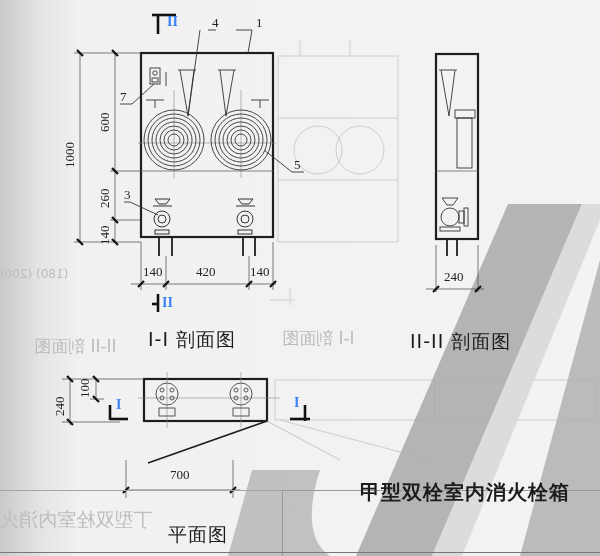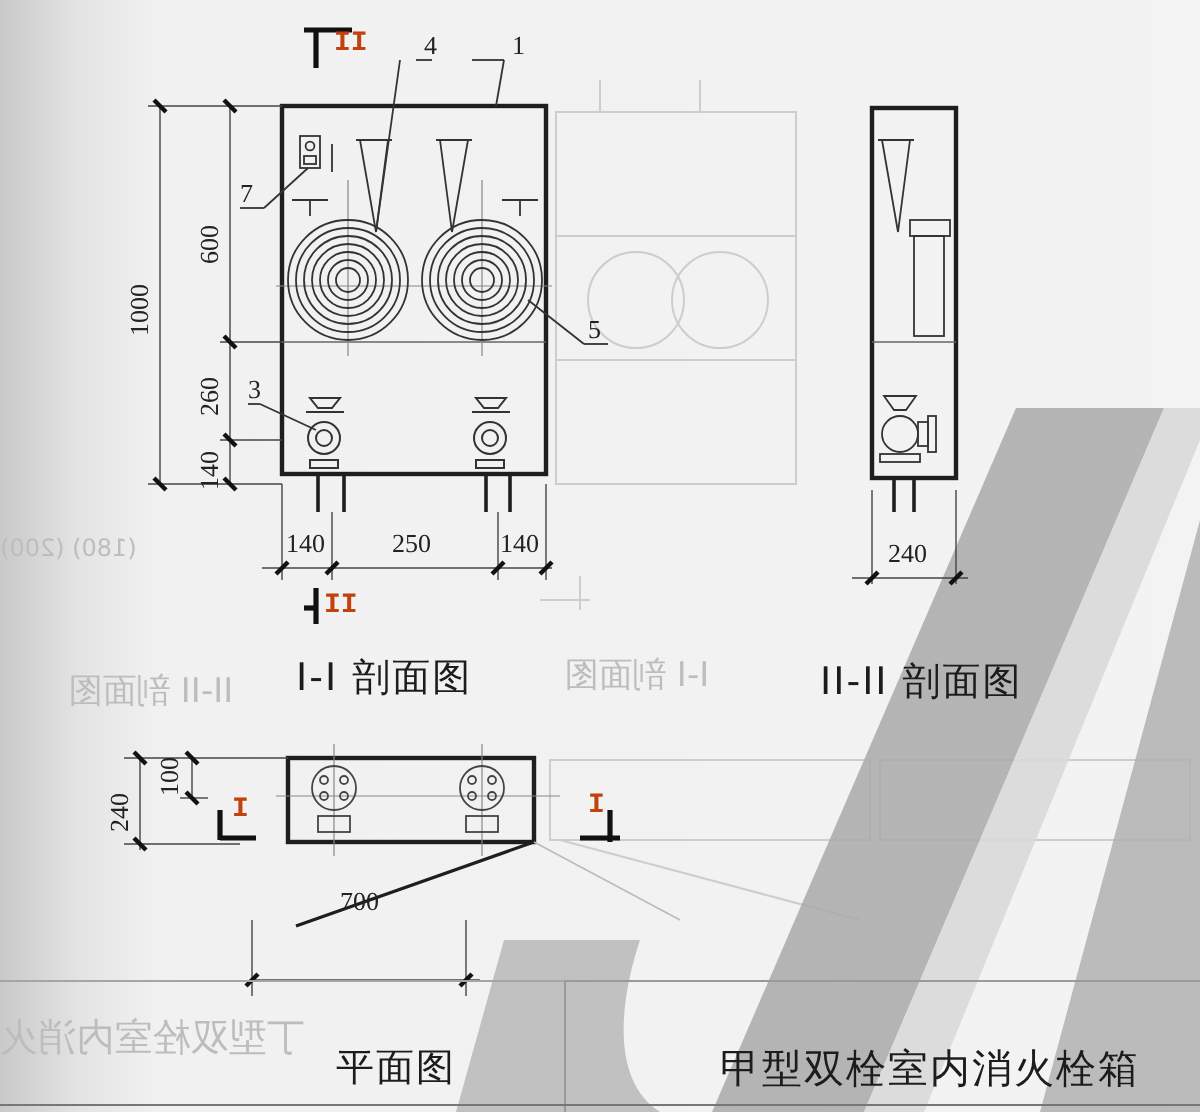--- a/index.html
+++ b/index.html
@@ -11,21 +11,21 @@
   #drawing { position: absolute; left: 0; top: 0; width: 600px; height: 556px; }
   .lbl {
     position: absolute; color: #222; font-family: "Liberation Sans", "DejaVu Sans", sans-serif;
     white-space: nowrap; line-height: 1;
   }
   .dim { font-size: 13px; font-family: "Liberation Serif", "DejaVu Serif", serif; color: #222; }
   .vert { transform: rotate(-90deg); transform-origin: left top; }
   .callout { font-size: 13px; font-family: "Liberation Serif", serif; color: #222; }
   .title { font-size: 19px; font-family: "DejaVu Sans", sans-serif; color: #1c1c1c; letter-spacing: 1px; }
   .ghost { color: #bdbdbd; font-family: "DejaVu Sans", sans-serif; }
-  .sec { font-size: 14px; font-family: Liberation Mono, monospace; color: #c2410c; font-weight: bold; }
+  .sec { font-size: 14px; font-family: Liberation Serif, serif; color: #3b82f6; font-weight: bold; }
   #title-block {
     position: absolute; left: 282px; top: 490px; width: 318px; height: 66px;
     border-top: 1px solid #9a9a9a; border-left: 1px solid #9a9a9a;
   }
   #bottom-rule { position: absolute; left: 0; top: 552px; width: 600px; height: 1px; background: #777; }
   #table-rule { position: absolute; left: 0; top: 490px; width: 600px; height: 1px; background: #a5a5a5; }
 </style>
 </head>
 <body>
 
@@ -276,28 +276,28 @@
 <span class="lbl callout" style="left:120px;top:90px;">7</span>
 <span class="lbl callout" style="left:124px;top:188px;">3</span>
 <span class="lbl callout" style="left:294px;top:158px;">5</span>
 
 <span class="lbl dim vert" style="left:63px;top:168px;">1000</span>
 <span class="lbl dim vert" style="left:98px;top:132px;">600</span>
 <span class="lbl dim vert" style="left:98px;top:208px;">260</span>
 <span class="lbl dim vert" style="left:98px;top:245px;">140</span>
 
 <span class="lbl dim" style="left:143px;top:265px;">140</span>
-<span class="lbl dim" style="left:196px;top:265px;">250</span>
+<span class="lbl dim" style="left:196px;top:265px;">420</span>
 <span class="lbl dim" style="left:250px;top:265px;">140</span>
 
 <span class="lbl title" style="left:148px;top:330px;">I-I 剖面图</span>
 
 <span class="lbl dim" style="left:444px;top:270px;">240</span>
 <span class="lbl title" style="left:410px;top:332px;">II-II 剖面图</span>
 
 <span class="lbl dim vert" style="left:53px;top:416px;">240</span>
 <span class="lbl dim vert" style="left:78px;top:398px;">100</span>
 <span class="lbl sec" style="left:116px;top:398px;">I</span>
 <span class="lbl sec" style="left:294px;top:396px;">I</span>
-<span class="lbl dim" style="left:170px;top:444px;">700</span>
+<span class="lbl dim" style="left:170px;top:468px;">700</span>
 <span class="lbl title" style="left:168px;top:525px;">平面图</span>
 
-<span class="lbl title" style="left:360px;top:524px;font-size:20px;">甲型双栓室内消火栓箱</span>
+<span class="lbl title" style="left:360px;top:482px;font-size:20px;font-weight:bold;">甲型双栓室内消火栓箱</span>
 
 </body></html>

